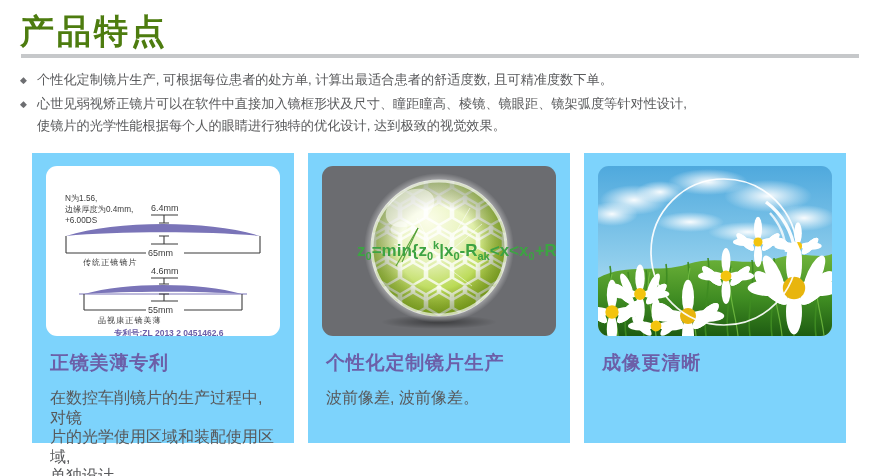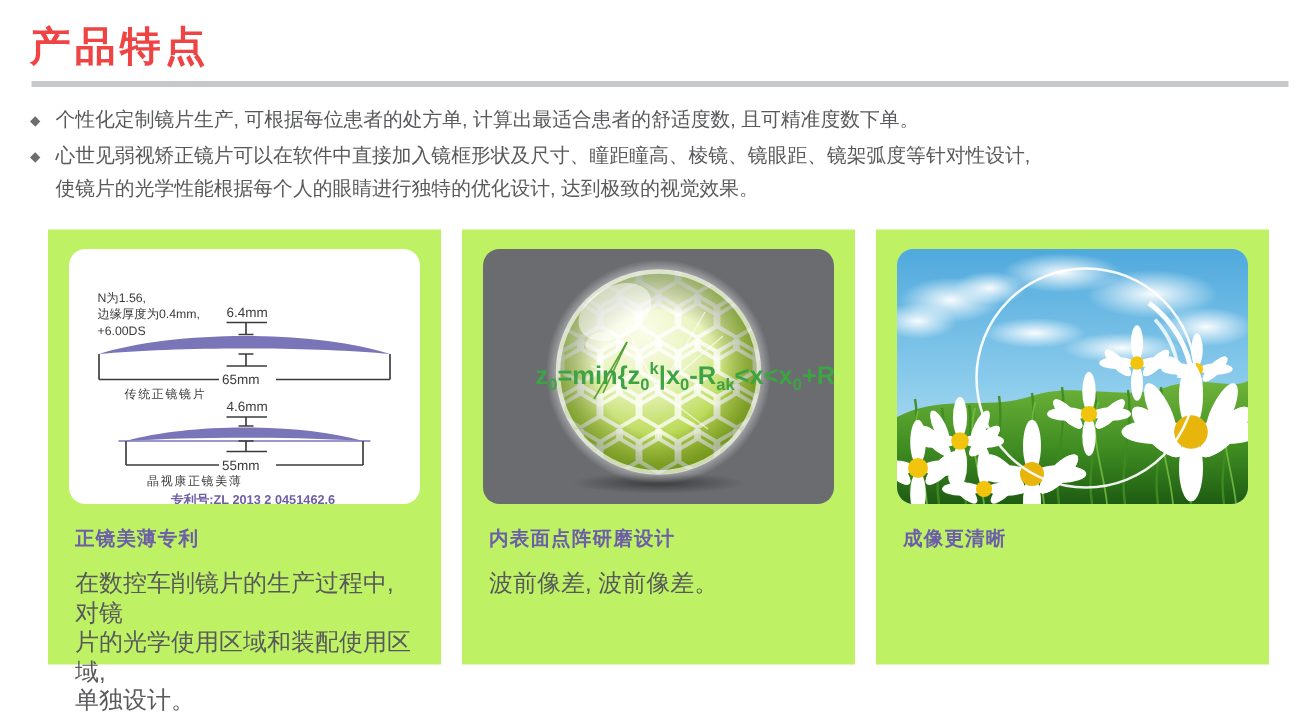--- a/index.html
+++ b/index.html
@@ -14,23 +14,23 @@
     color: #555a5e;
     overflow: hidden;
     position: relative;
   }
 
   
   .page-header {
     padding: 14px 0 0 20px;
   }
   .page-title {
-    font-size: 27px;
+    font-size: 34px;
     font-weight: bold;
-    color: #ef4444;
+    color: #4d7c0f;
     letter-spacing: 3px;
     line-height: 34px;
     margin: 0;
   }
   .title-rule {
     width: 838px;
     height: 4px;
     background: #c6c8ca;
     margin: 6px 0 0 1px;
   }
@@ -64,37 +64,37 @@
   .cards-row {
     position: absolute;
     left: 32px;
     top: 153px;
     width: 814px;
     display: flex;
     gap: 14px;
   }
   .feature-card {
     width: 262px;
-    background: #bef264;
+    background: #7dd3fc;
     padding: 0;
     box-sizing: border-box;
     height: 290px;
     position: relative;
   }
   .card-visual {
     width: 234px;
     height: 170px;
     margin: 13px auto 0 auto;
     border-radius: 11px;
     position: relative;
     overflow: hidden;
   }
   .card-title {
     margin: 14px 0 12px 18px;
-    font-size: 13px;
+    font-size: 19px;
     font-weight: bold;
     color: #6c5fa8;
     letter-spacing: 0.8px;
   }
   .card-body {
     margin: 6px 16px 0 18px;
     font-size: 16px;
     line-height: 19.5px;
     color: #58595b;
   }
@@ -250,21 +250,21 @@
           <line x1="117" y1="95" x2="150" y2="120"></line>
         </g>
         <g stroke="#4c9b2e" stroke-width="1.1" stroke-opacity="0.9">
           <line x1="74" y1="100" x2="96" y2="62"></line>
           <line x1="80" y1="96" x2="96" y2="62"></line>
         </g>
 
         <text x="35" y="90" font-family="'Liberation Sans',sans-serif" font-size="17" font-weight="bold" fill="#3da343"><tspan>z</tspan><tspan dy="4" font-size="11">0</tspan><tspan dy="-4">=min{</tspan><tspan>z</tspan><tspan dy="4" font-size="11">0</tspan><tspan dy="-11" font-size="11">k</tspan><tspan dy="7">|</tspan><tspan>x</tspan><tspan dy="4" font-size="11">0</tspan><tspan dy="-4">-R</tspan><tspan dy="4" font-size="11">ak</tspan><tspan dy="-4">&lt;x&lt;</tspan><tspan>x</tspan><tspan dy="4" font-size="11">0</tspan><tspan dy="-4">+R</tspan><tspan dy="4" font-size="11">ak</tspan><tspan dy="-4">}</tspan></text>
       </svg>
     </div>
-    <div class="card-title">内表面点阵研磨设计</div>
+    <div class="card-title">个性化定制镜片生产</div>
     <div class="card-body">
       <span class="card-body-line">波前像差, 波前像差。</span>
     </div>
   </div>
 
   <div class="feature-card">
     <div class="card-visual photo-panel">
       <svg width="234" height="170" viewBox="0 0 234 170">
         <defs>
           <linearGradient id="skyGrad" x1="0" y1="0" x2="0" y2="1">

